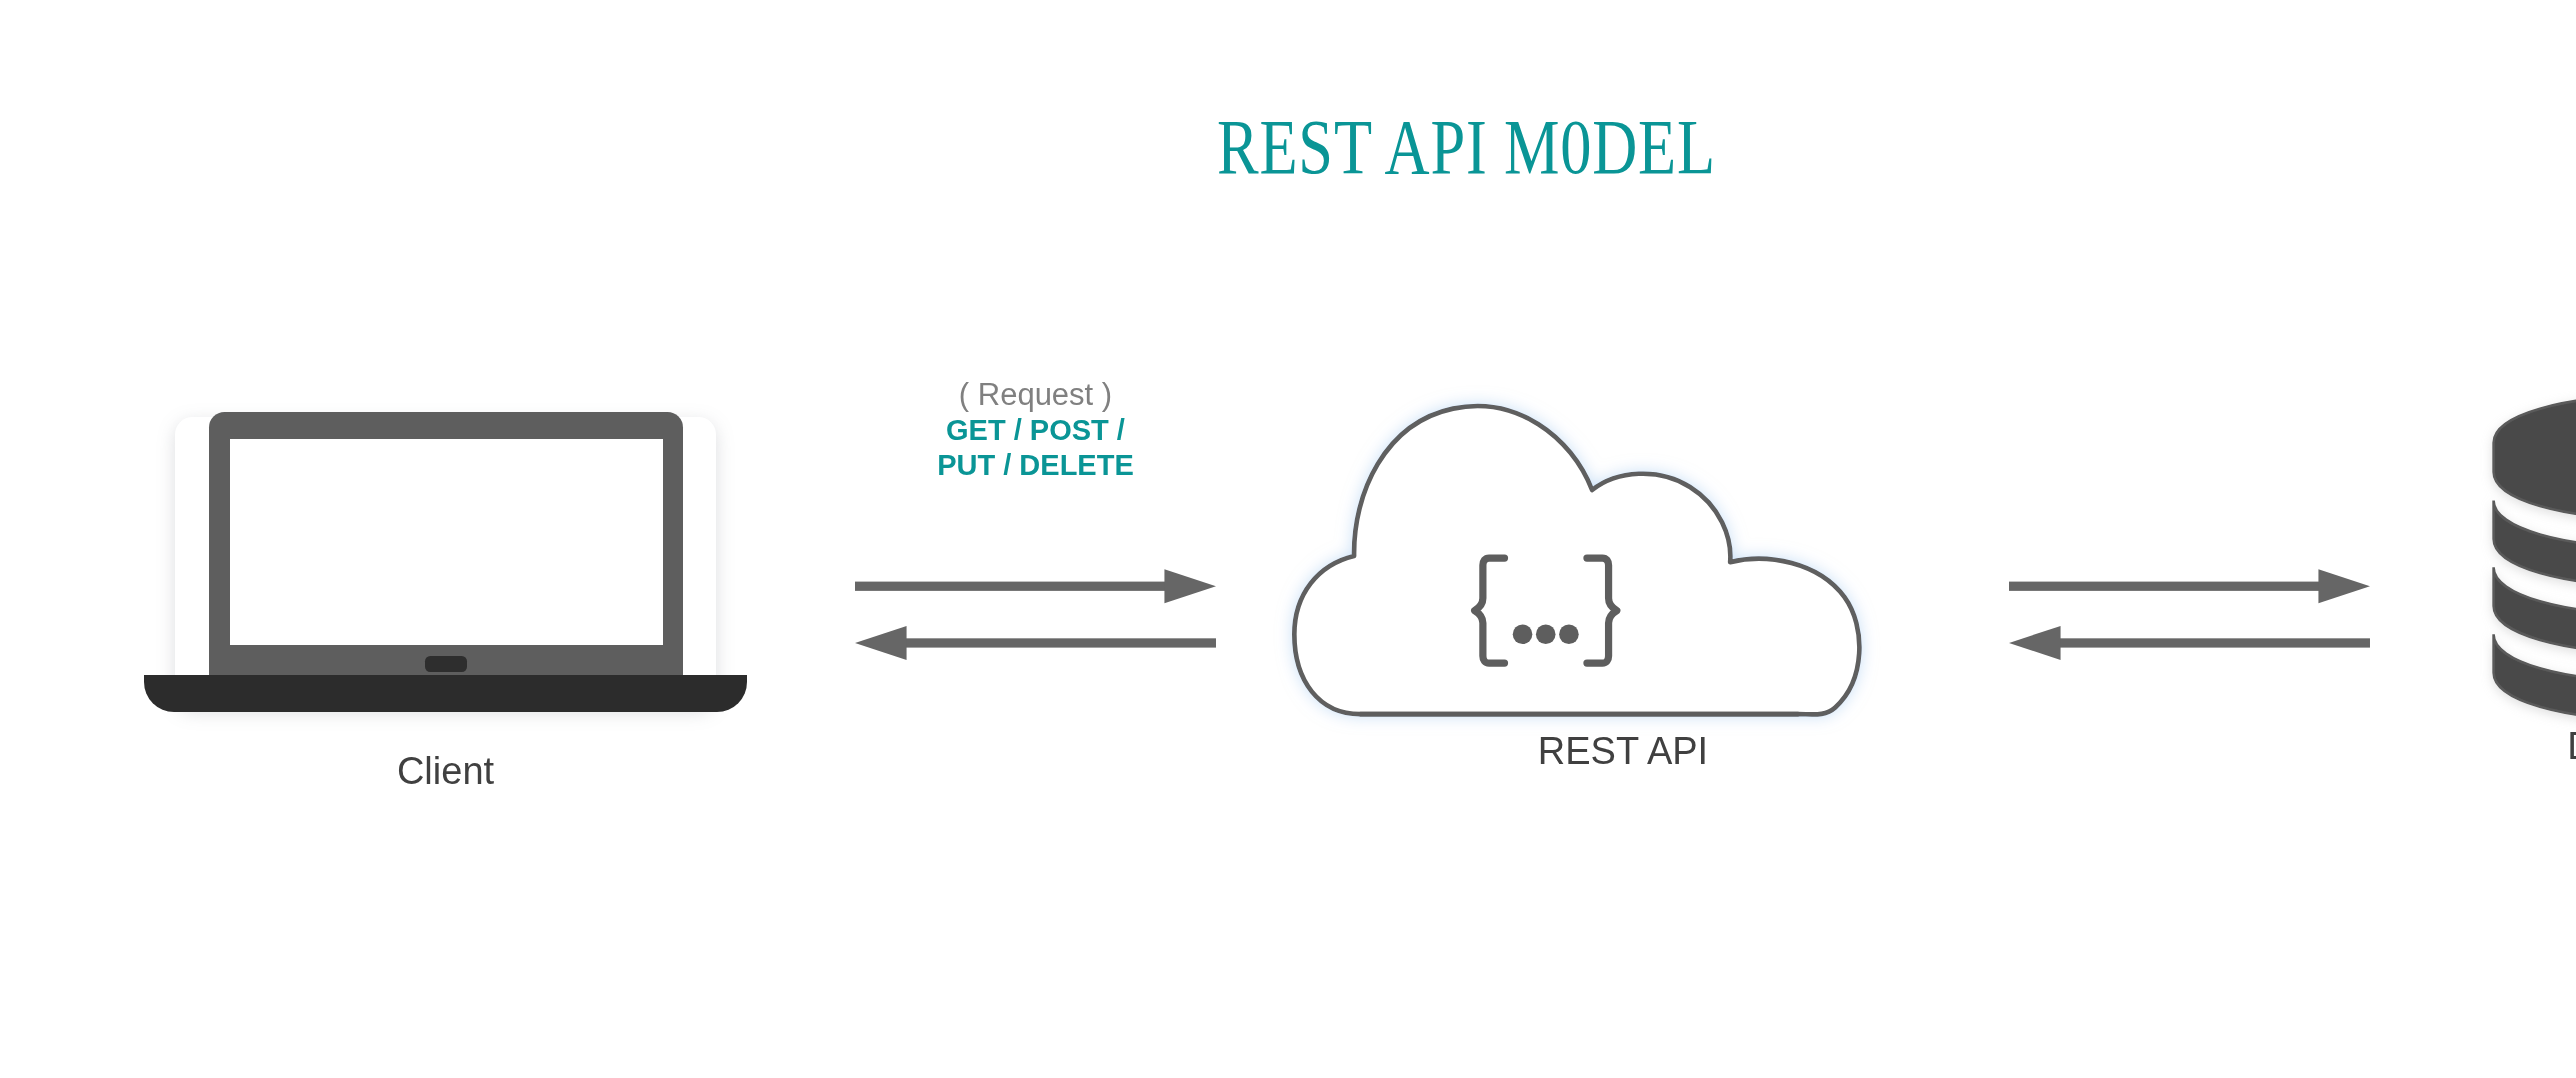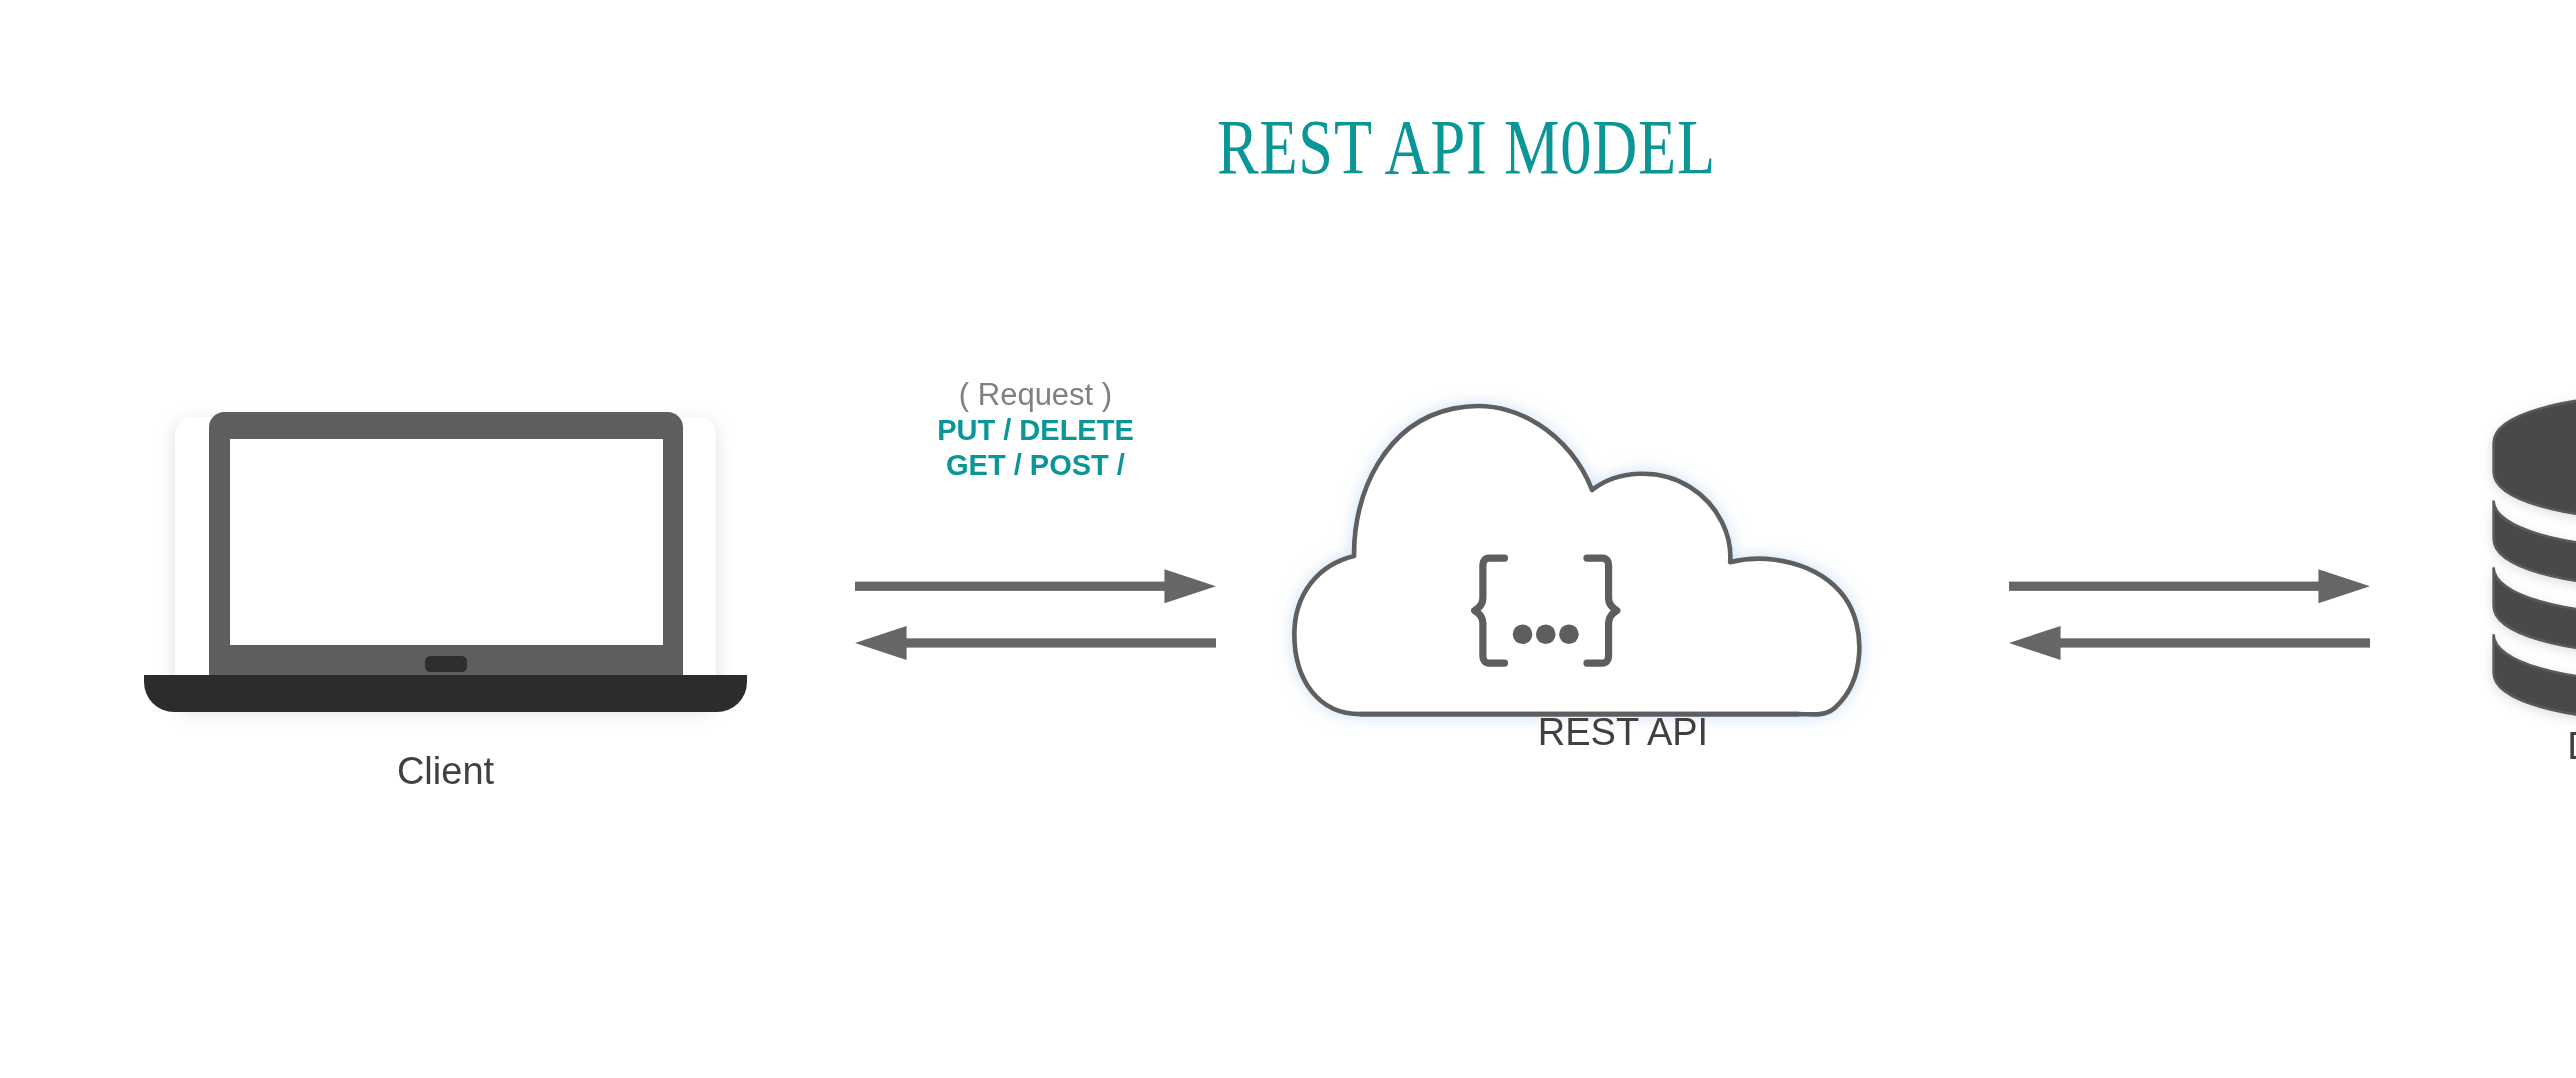--- a/index.html
+++ b/index.html
@@ -93,21 +93,21 @@
     width: 603px; height: 37px;
     background: #2c2c2c;
     border-radius: 0 0 30px 30px;
   }
   #client-label { top: 340px; }
 
   
   #api-node { left: 1283px; top: 392px; width: 680px; height: 433px; }
   #cloud-wrap { position: absolute; left: 0; top: 0; width: 680px; height: 330px; }
   #cloud-wrap svg { display: block; width: 680px; height: 330px; overflow: visible; }
-  #api-label { top: 321px; }
+  #api-label { top: 340px; }
 
   
   #db-node { left: 2463px; top: 392px; width: 371px; height: 433px; }
   #db-wrap { position: absolute; left: 10.3px; top: 0; width: 350px; height: 330px; }
   #db-wrap svg { display: block; width: 350px; height: 330px; overflow: visible; }
   #db-label { top: 335px; }
 
   
   .arrow-group { position: absolute; }
   .arrow-group svg { display: block; overflow: visible; }
@@ -150,22 +150,22 @@
       <div id="laptop-lid"></div>
       <div id="laptop-screen"></div>
       <div id="laptop-notch"></div>
       <div id="laptop-base"></div>
     </div>
     <div class="node-label" id="client-label">Client</div>
   </div>
 
   <div class="caption-block" id="request-caption">
     <div class="cap-muted">( Request )</div>
+    <div class="cap-accent">GET / POST /</div>
     <div class="cap-accent">PUT / DELETE</div>
-    <div class="cap-accent">GET / POST /</div>
   </div>
 
   <div class="arrow-group" id="left-arrows">
     <svg viewBox="0 0 700 210" xmlns="http://www.w3.org/2000/svg">
 
       <g>
         <rect x="0" y="38" width="620" height="18" fill="#666666"></rect>
         <polygon points="600,14 700,47 600,80" fill="#666666"></polygon>
       </g>
 

